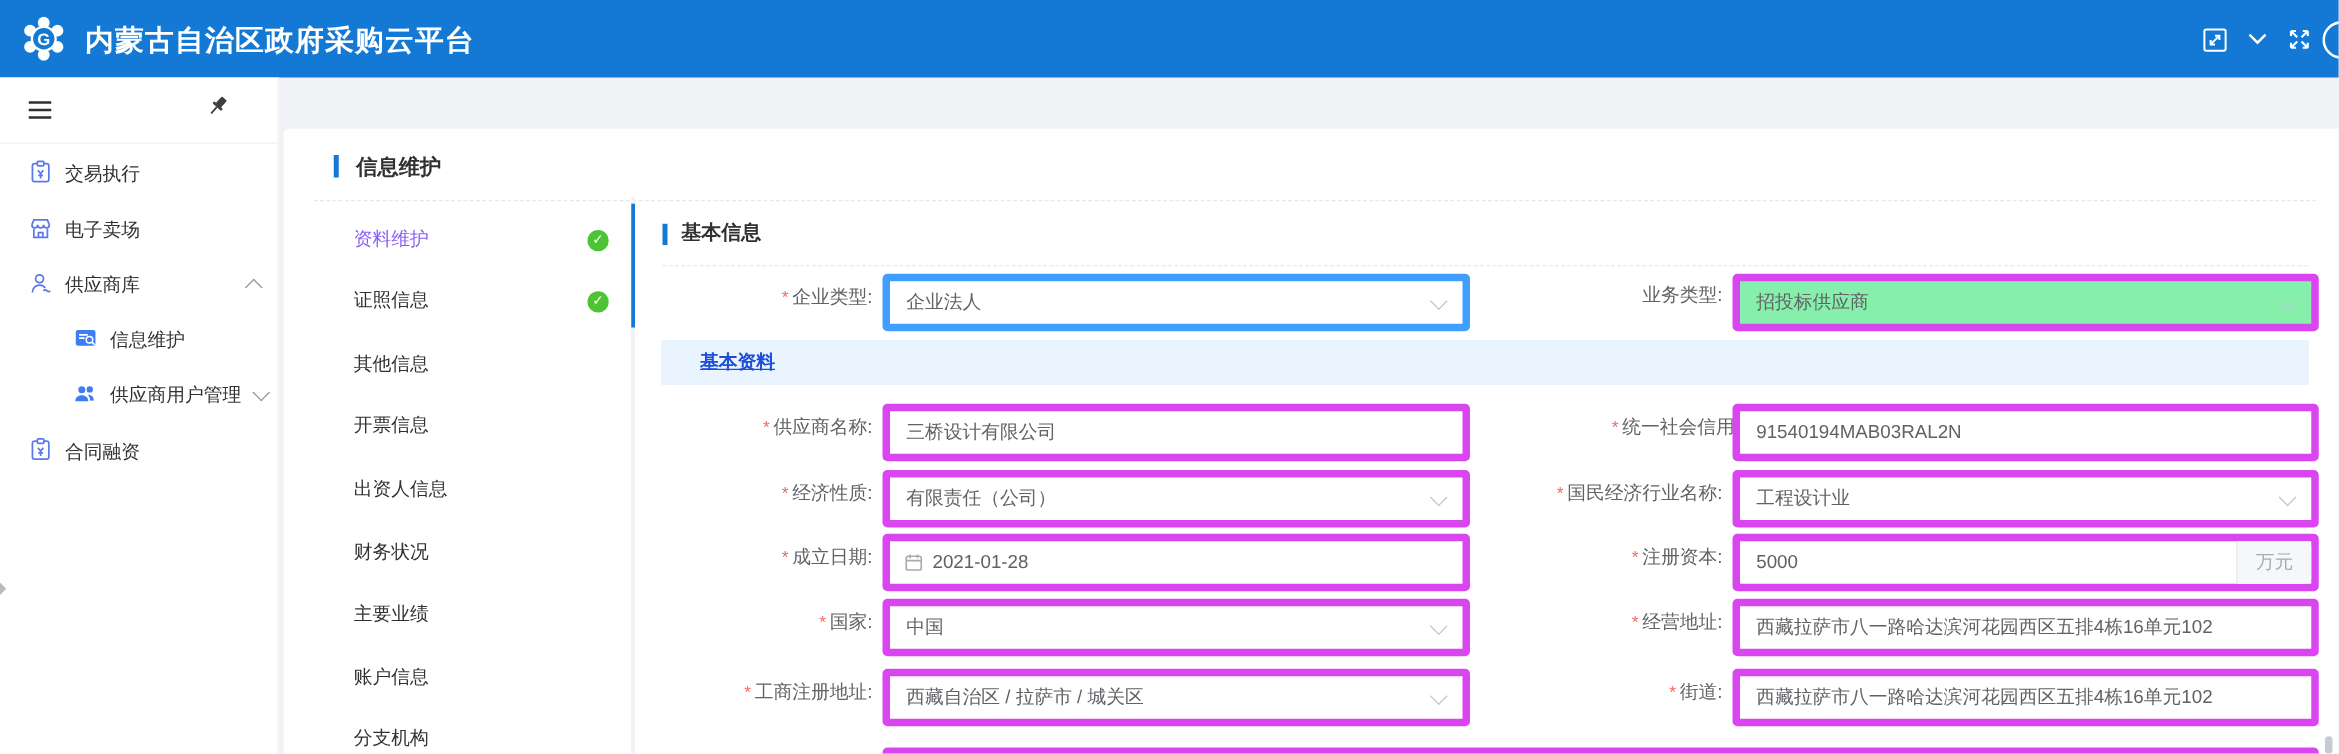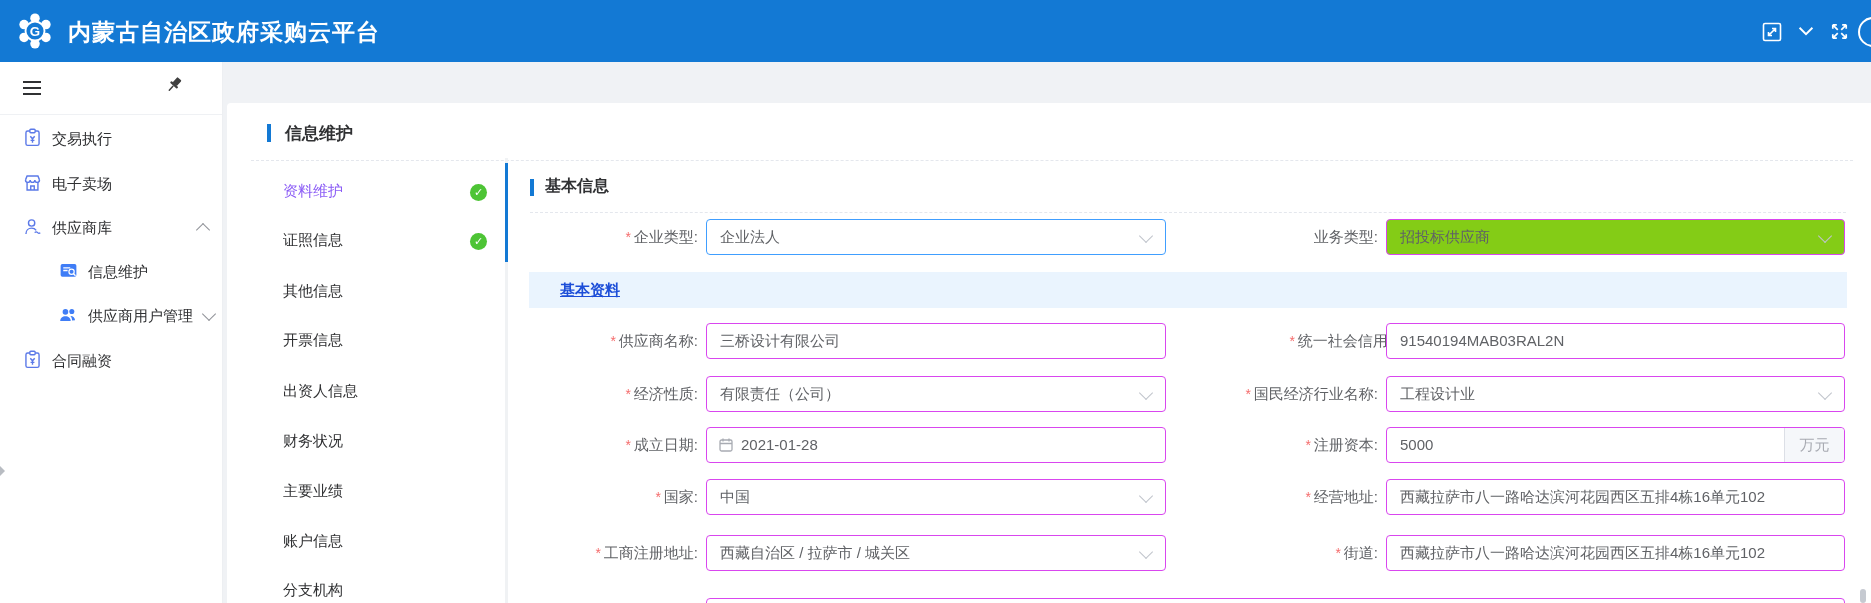--- a/index.html
+++ b/index.html
@@ -37,24 +37,24 @@
     font-size:11px;font-weight:700;text-align:center;line-height:17px;}
   .vtrack{position:absolute;left:278px;top:55px;bottom:0;width:3px;background:#F0F2F4;}
   .vthumb{position:absolute;left:278px;top:60px;height:99px;width:3px;background:#1379D4;}
   
   .sec-bar{position:absolute;left:303px;top:76px;width:4px;height:17px;background:#1379D4;}
   .sec-title{position:absolute;left:318px;top:73px;font-size:16px;font-weight:700;color:#303133;}
   .banner{position:absolute;left:302px;right:24px;top:169px;height:36px;background:#EAF4FE;}
   .banner span{margin-left:31px;line-height:36px;font-size:15px;font-weight:700;color:#1d4ed8;text-decoration:underline;}
   .flabel{position:absolute;height:36px;line-height:36px;text-align:right;font-size:15px;color:#606266;white-space:nowrap;}
   .req{color:#F56C6C;margin-right:3px;font-size:14px;}
-  .input,.select,.igroup{position:absolute;height:34px;border:1px solid #d946ef;border-radius:4px;background:#fff;
+  .input,.select,.igroup{position:absolute;height:34px;border:6px solid #d946ef;border-radius:4px;background:#fff;
     font-size:15px;color:#606266;cursor:pointer;}
   .select.focused{border-color:#409EFF;}
-  .select.disabled{background:#84cc16;cursor:not-allowed;}
+  .select.disabled{background:#86efac;cursor:not-allowed;}
   .ival,.sval{position:absolute;left:13px;top:0;line-height:34px;white-space:nowrap;}
   .chev{position:absolute;right:14px;top:11px;width:9px;height:9px;border-right:1.4px solid #C0C4CC;
     border-bottom:1.4px solid #C0C4CC;transform:rotate(45deg);}
   .cal{position:absolute;left:11px;top:9px;width:16px;height:16px;}
   .date-val{position:absolute;left:34px;top:0;line-height:34px;}
   .igroup{display:block;}
   .addon{position:absolute;right:0;top:0;width:59px;height:34px;background:#F5F7FA;border-left:1px solid #DCDFE6;
     border-radius:0 4px 4px 0;text-align:center;line-height:34px;color:#A8ABB2;font-size:15px;}
   .hthumb{position:absolute;left:1633px;top:486px;width:6px;height:14px;border-radius:3px;background:#C6CAD1;}
 </style>

